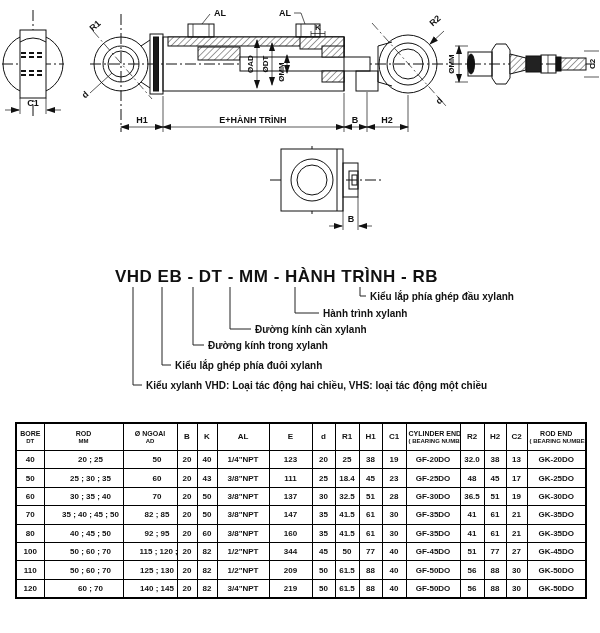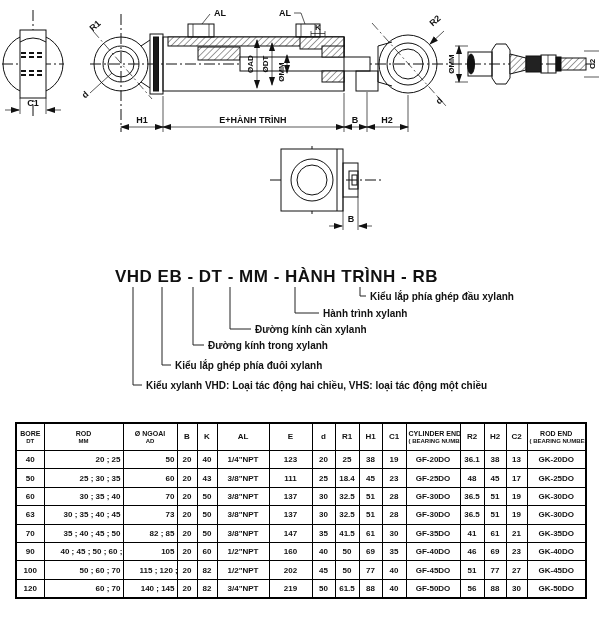--- a/index.html
+++ b/index.html
@@ -9,21 +9,21 @@
   .lbl{font-size:9px;font-weight:bold;}
   .lbl-s{font-size:8px;font-weight:bold;}
   .code-text{font-size:17px;font-weight:bold;letter-spacing:.5px;}
   .callout{font-size:10px;font-weight:bold;}
   table.spec{position:absolute;left:15px;top:422px;width:570px;border-collapse:collapse;
              table-layout:fixed;border:2px solid #000;}
   table.spec th,table.spec td{border:1px solid #000;padding:0 2px;text-align:center;
              font-size:8px;font-weight:bold;color:#111;overflow:hidden;white-space:nowrap;}
   table.spec th{height:26px;vertical-align:middle;line-height:1.15;}
   table.spec td{height:17.4px;}
-  table.spec td.ta-l{text-align:right;padding-left:16px;}
+  table.spec td.ta-l{text-align:center;padding-left:16px;}
   .hl1{font-size:7px;}
   .hl2{font-size:6px;}
 </style>
 </head>
 <body>
 
 <div id="page">
 
   <svg width="600" height="250" viewBox="0 0 600 250" style="position:absolute;top:0;left:0;" stroke-linecap="butt">
     <defs>
@@ -276,21 +276,21 @@
           <td class="ta-l">50</td>
           <td>20</td>
           <td>40</td>
           <td>1/4"NPT</td>
           <td>123</td>
           <td>20</td>
           <td>25</td>
           <td>38</td>
           <td>19</td>
           <td>GF-20DO</td>
-          <td>36.1</td>
+          <td>32.0</td>
           <td>38</td>
           <td>13</td>
           <td>GK-20DO</td>
         </tr>
         <tr>
           <td>50</td>
           <td class="ta-l">25 ; 30 ; 35</td>
           <td class="ta-l">60</td>
           <td>20</td>
           <td>43</td>
@@ -318,105 +318,105 @@
           <td>32.5</td>
           <td>51</td>
           <td>28</td>
           <td>GF-30DO</td>
           <td>36.5</td>
           <td>51</td>
           <td>19</td>
           <td>GK-30DO</td>
         </tr>
         <tr>
-          <td>63</td>
-          <td class="ta-l">30 ; 35 ; 40 ; 45</td>
-          <td class="ta-l">73</td>
-          <td>20</td>
-          <td>50</td>
-          <td>3/8"NPT</td>
-          <td>137</td>
-          <td>30</td>
-          <td>32.5</td>
-          <td>51</td>
-          <td>28</td>
-          <td>GF-30DO</td>
-          <td>36.5</td>
-          <td>51</td>
-          <td>19</td>
-          <td>GK-30DO</td>
-        </tr>
-        <tr>
           <td>70</td>
           <td class="ta-l">35 ; 40 ; 45 ; 50</td>
           <td class="ta-l">82 ; 85</td>
           <td>20</td>
           <td>50</td>
           <td>3/8"NPT</td>
           <td>147</td>
           <td>35</td>
           <td>41.5</td>
           <td>61</td>
           <td>30</td>
           <td>GF-35DO</td>
           <td>41</td>
           <td>61</td>
           <td>21</td>
           <td>GK-35DO</td>
         </tr>
         <tr>
-          <td>90</td>
-          <td class="ta-l">40 ; 45 ; 50 ; 60 ; 70</td>
-          <td class="ta-l">105</td>
+          <td>80</td>
+          <td class="ta-l">40 ; 45 ; 50</td>
+          <td class="ta-l">92 ; 95</td>
           <td>20</td>
           <td>60</td>
-          <td>1/2"NPT</td>
+          <td>3/8"NPT</td>
           <td>160</td>
-          <td>40</td>
-          <td>50</td>
-          <td>69</td>
           <td>35</td>
-          <td>GF-40DO</td>
-          <td>46</td>
-          <td>69</td>
-          <td>23</td>
-          <td>GK-40DO</td>
+          <td>41.5</td>
+          <td>61</td>
+          <td>30</td>
+          <td>GF-35DO</td>
+          <td>41</td>
+          <td>61</td>
+          <td>21</td>
+          <td>GK-35DO</td>
         </tr>
         <tr>
           <td>100</td>
           <td class="ta-l">50 ; 60 ; 70</td>
           <td class="ta-l">115 ; 120 ; 130</td>
           <td>20</td>
           <td>82</td>
           <td>1/2"NPT</td>
-          <td>202</td>
+          <td>344</td>
           <td>45</td>
           <td>50</td>
           <td>77</td>
           <td>40</td>
           <td>GF-45DO</td>
           <td>51</td>
           <td>77</td>
           <td>27</td>
           <td>GK-45DO</td>
         </tr>
         <tr>
-          <td>120</td>
-          <td class="ta-l">60 ; 70</td>
-          <td class="ta-l">140 ; 145</td>
+          <td>110</td>
+          <td class="ta-l">50 ; 60 ; 70</td>
+          <td class="ta-l">125 ; 130</td>
           <td>20</td>
           <td>82</td>
-          <td>3/4"NPT</td>
-          <td>219</td>
+          <td>1/2"NPT</td>
+          <td>209</td>
           <td>50</td>
           <td>61.5</td>
           <td>88</td>
           <td>40</td>
           <td>GF-50DO</td>
           <td>56</td>
           <td>88</td>
           <td>30</td>
           <td>GK-50DO</td>
         </tr>
+        <tr>
+          <td>120</td>
+          <td class="ta-l">60 ; 70</td>
+          <td class="ta-l">140 ; 145</td>
+          <td>20</td>
+          <td>82</td>
+          <td>3/4"NPT</td>
+          <td>219</td>
+          <td>50</td>
+          <td>61.5</td>
+          <td>88</td>
+          <td>40</td>
+          <td>GF-50DO</td>
+          <td>56</td>
+          <td>88</td>
+          <td>30</td>
+          <td>GK-50DO</td>
+        </tr>
       </tbody>
   </table>
 
 </div>
 
 </body></html>

